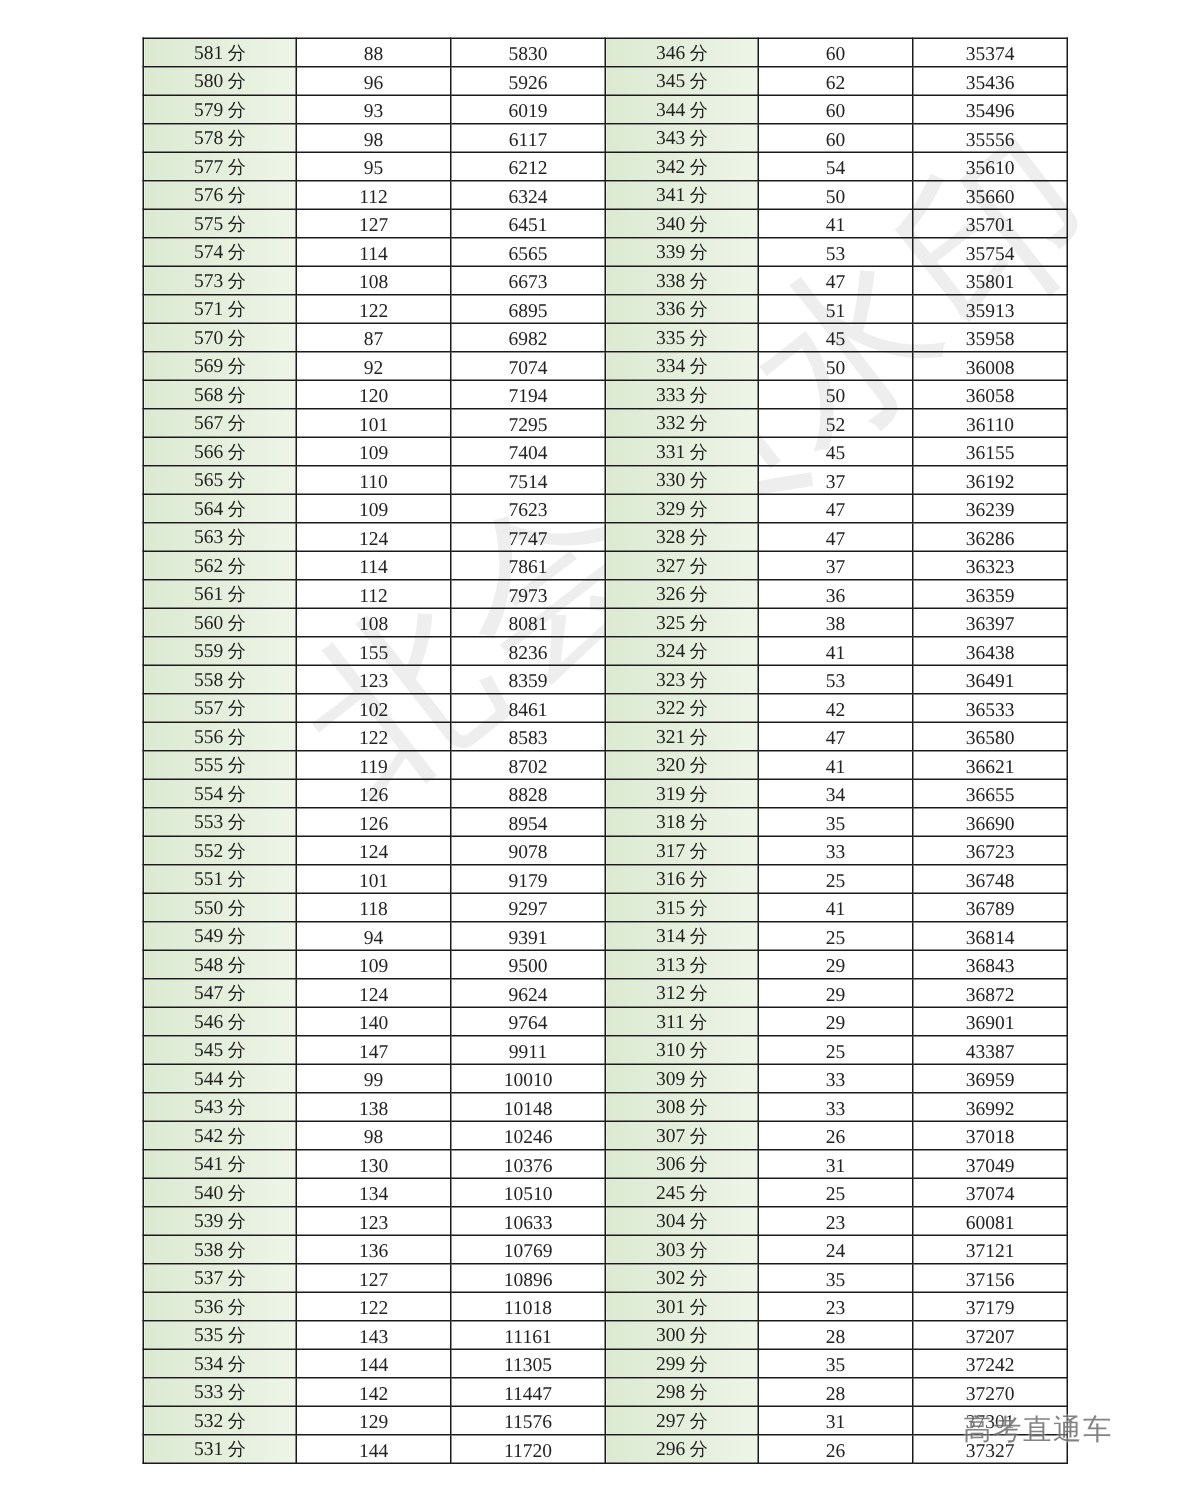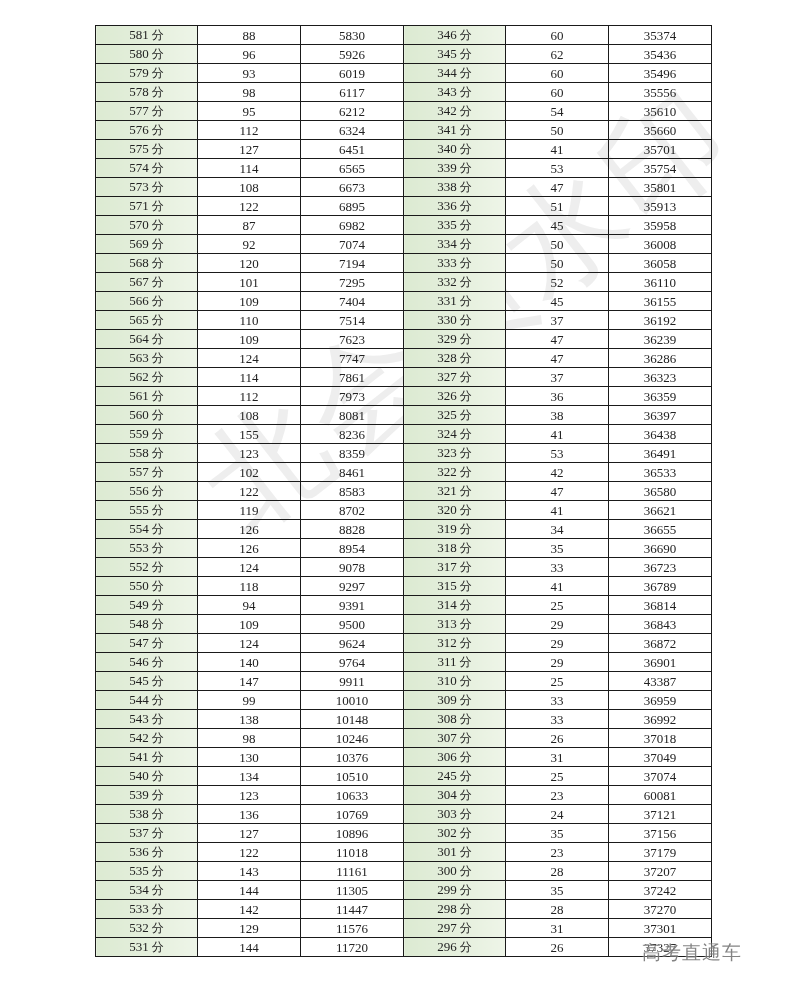--- a/index.html
+++ b/index.html
@@ -277,20 +277,28 @@
       </tr>
       <tr>
         <td class="score"><span>552</span><span class="unit">分</span></td>
         <td>124</td>
         <td>9078</td>
         <td class="score"><span>317</span><span class="unit">分</span></td>
         <td>33</td>
         <td>36723</td>
       </tr>
       <tr>
+        <td class="score"><span>551</span><span class="unit">分</span></td>
+        <td>101</td>
+        <td>9179</td>
+        <td class="score"><span>316</span><span class="unit">分</span></td>
+        <td>25</td>
+        <td>36748</td>
+      </tr>
+      <tr>
         <td class="score"><span>550</span><span class="unit">分</span></td>
         <td>118</td>
         <td>9297</td>
         <td class="score"><span>315</span><span class="unit">分</span></td>
         <td>41</td>
         <td>36789</td>
       </tr>
       <tr>
         <td class="score"><span>549</span><span class="unit">分</span></td>
         <td>94</td>

